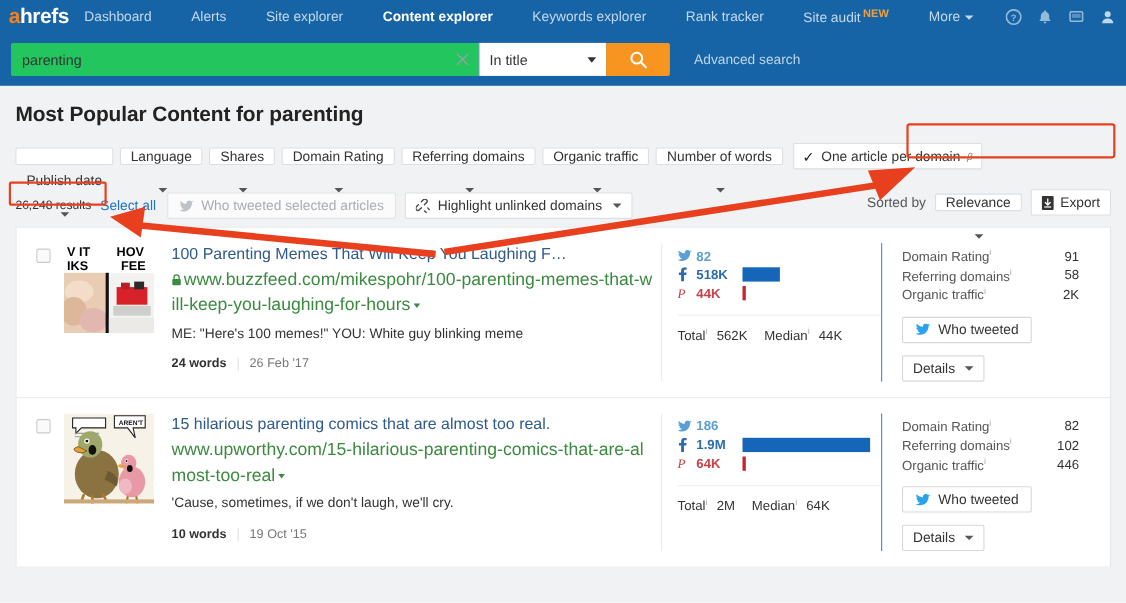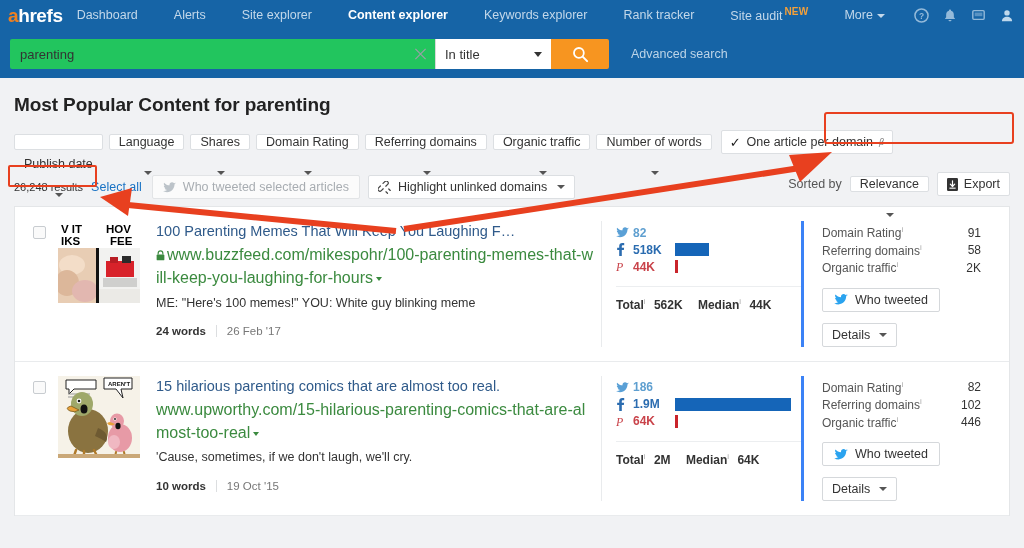--- a/index.html
+++ b/index.html
@@ -213,26 +213,26 @@
   .sval { width:42px; flex:none; font-weight:bold; }
   .sval.tw { color:#5e9fd0; }
   .sval.fb { color:#2b6cb0; }
   .sval.pi { color:#c9434a; }
   .sbar-track { flex:1; height:13px; position:relative; }
   .sbar { position:absolute; left:0; top:0; height:13px; }
   .sbar.fb { background:#1565b8; }
   .sbar.pi { background:#c9242b; }
   .social-divider { border-top:1px solid #eceef0; margin:11px 0 0 0; }
   .totals { font-size:12px; color:#333; margin-top:9px; line-height:1.5; }
-  .totals b { font-weight:bold; }
+  .totals b { font-weight:normal; }
   .isup { font-size:8px; color:#aaa; vertical-align:super; font-style:normal;}
 
   
   .metrics {
-    width:196px; flex:none; border-left:3px solid #3b82f6;
+    width:196px; flex:none; border-left:1px solid #3b82f6;
     padding:3px 0 0 18px;
   }
   .mrow { display:flex; font-size:12px; color:#555; height:17.5px; align-items:center; }
   .mlabel { flex:1; }
   .mval { color:#333; width:40px; text-align:right; padding-right:16px; }
   .mbtn {
     background:#fff;border:1px solid #d5d8db;border-radius:2px;
     height:24px;display:inline-flex;align-items:center;gap:7px;
     padding:0 11px;font-size:12.5px;color:#333;cursor:pointer;margin-top:11px;
   }

